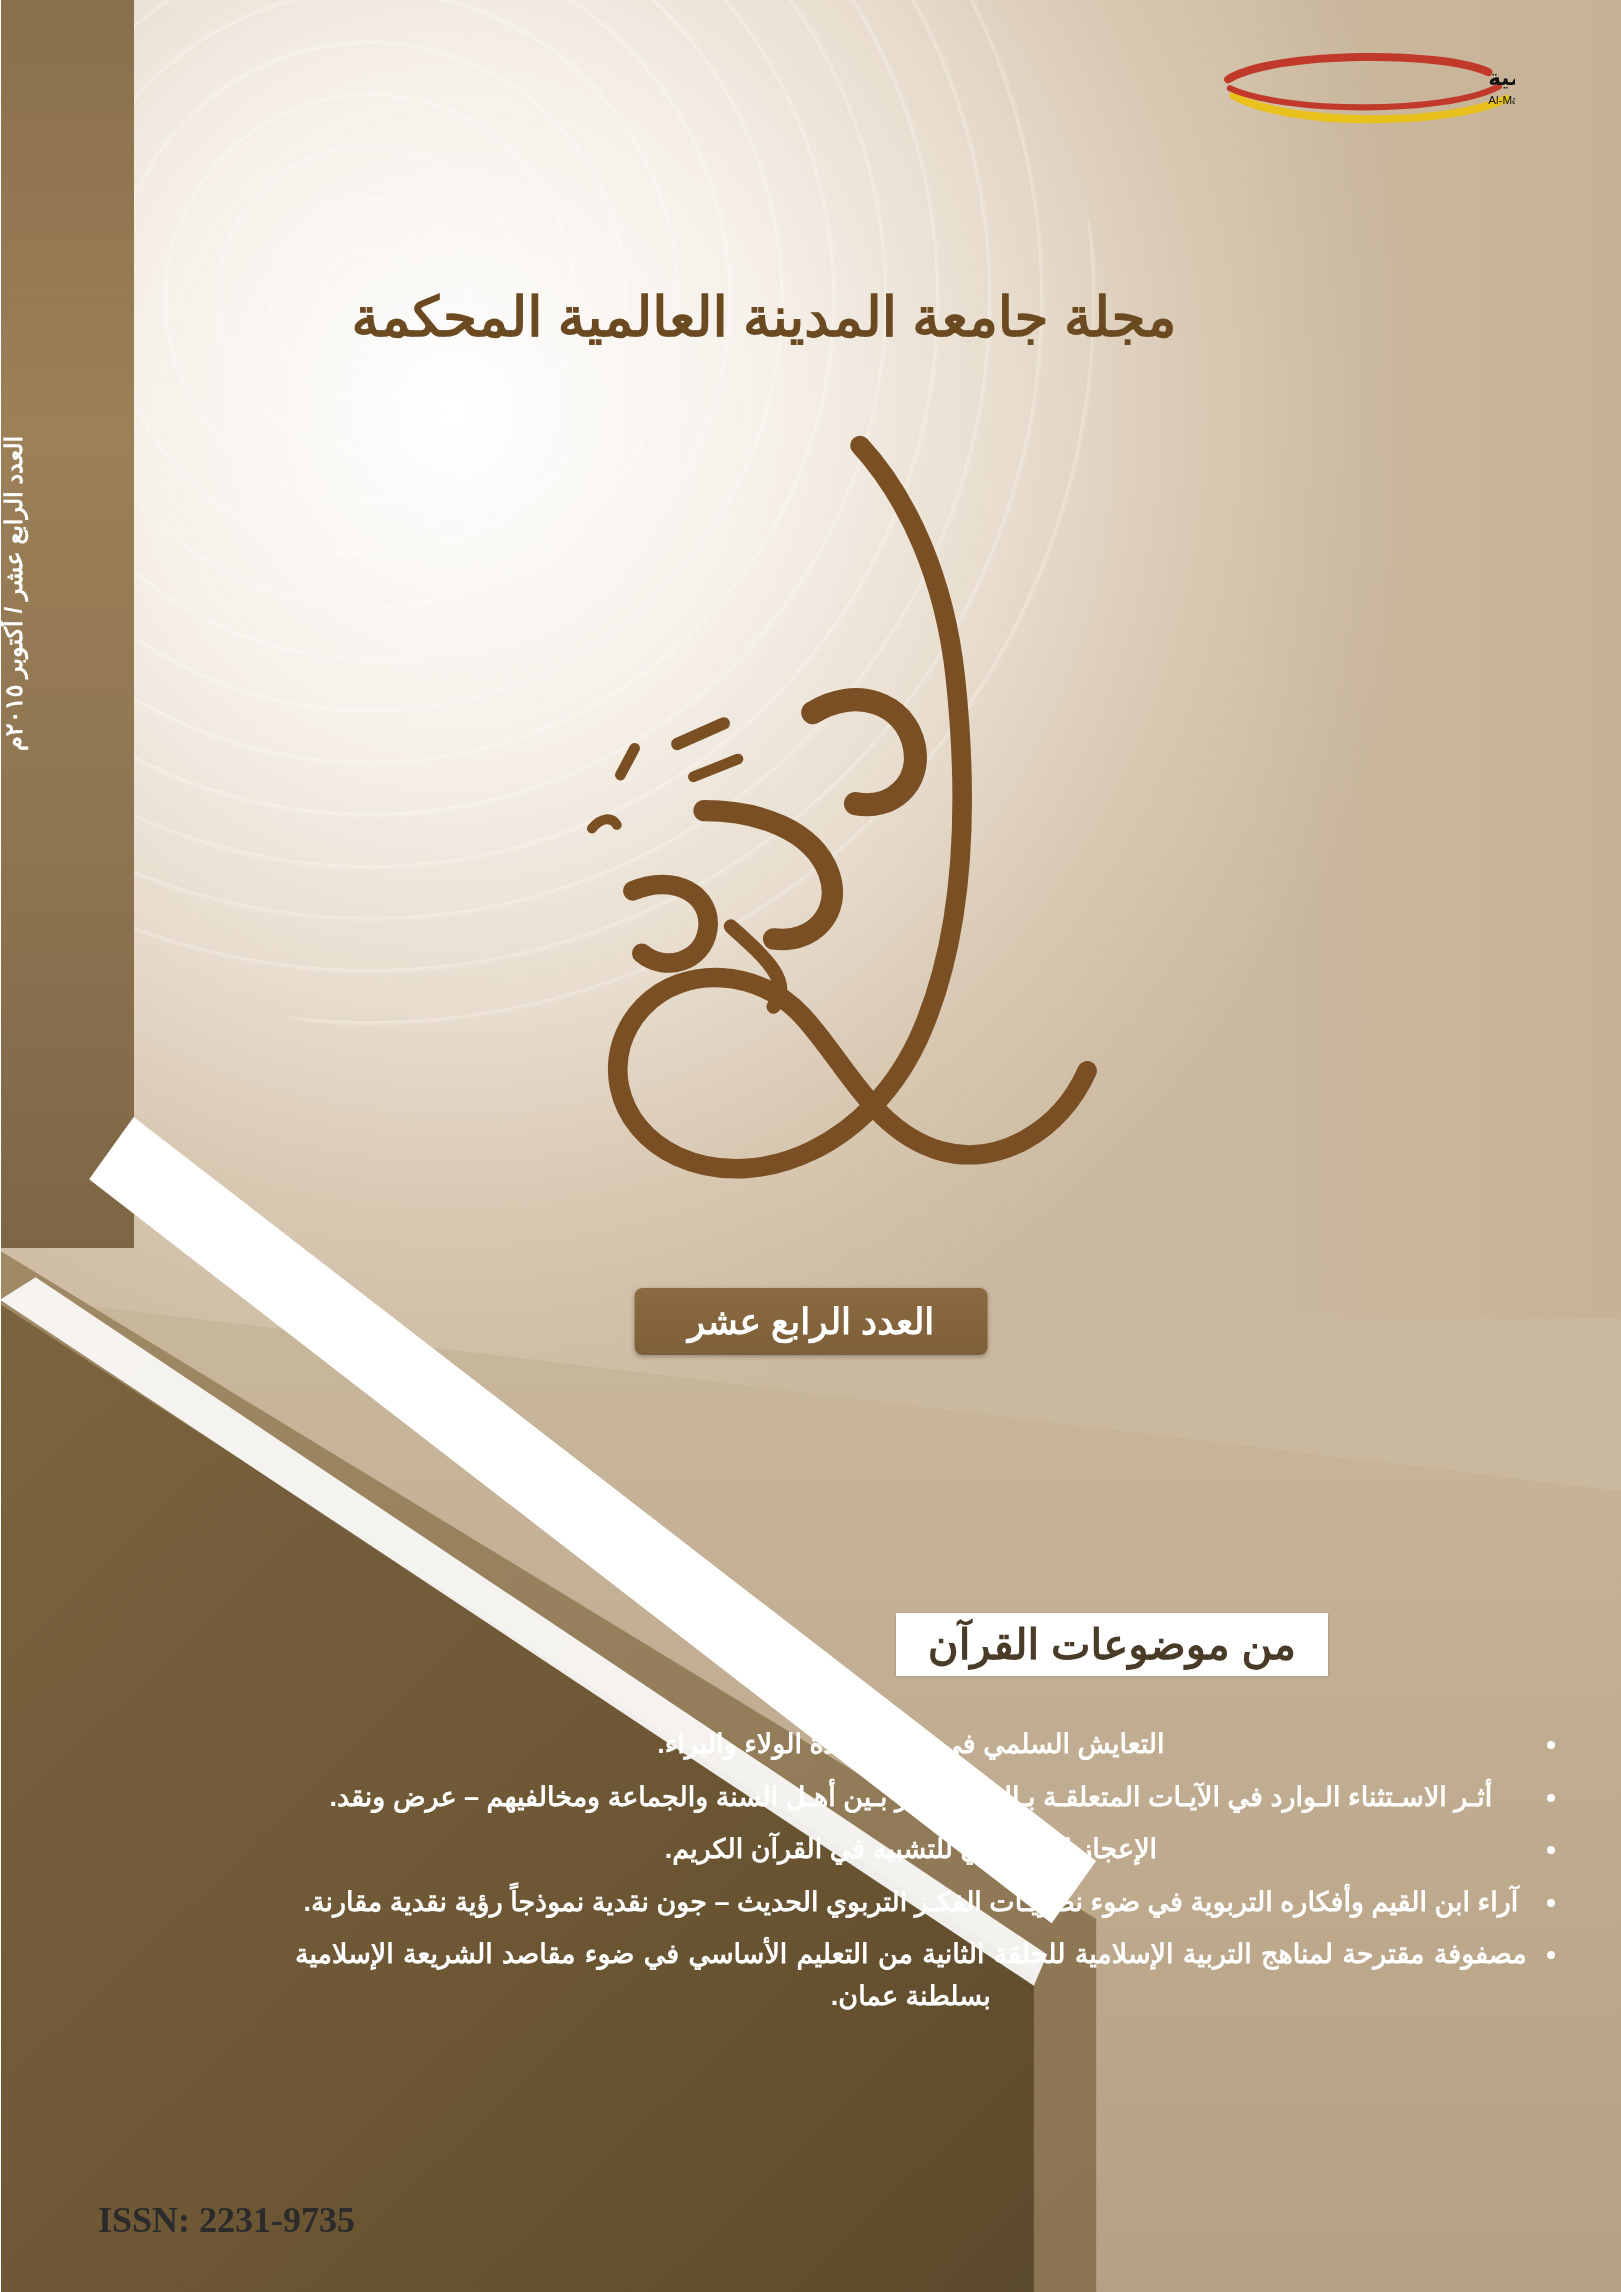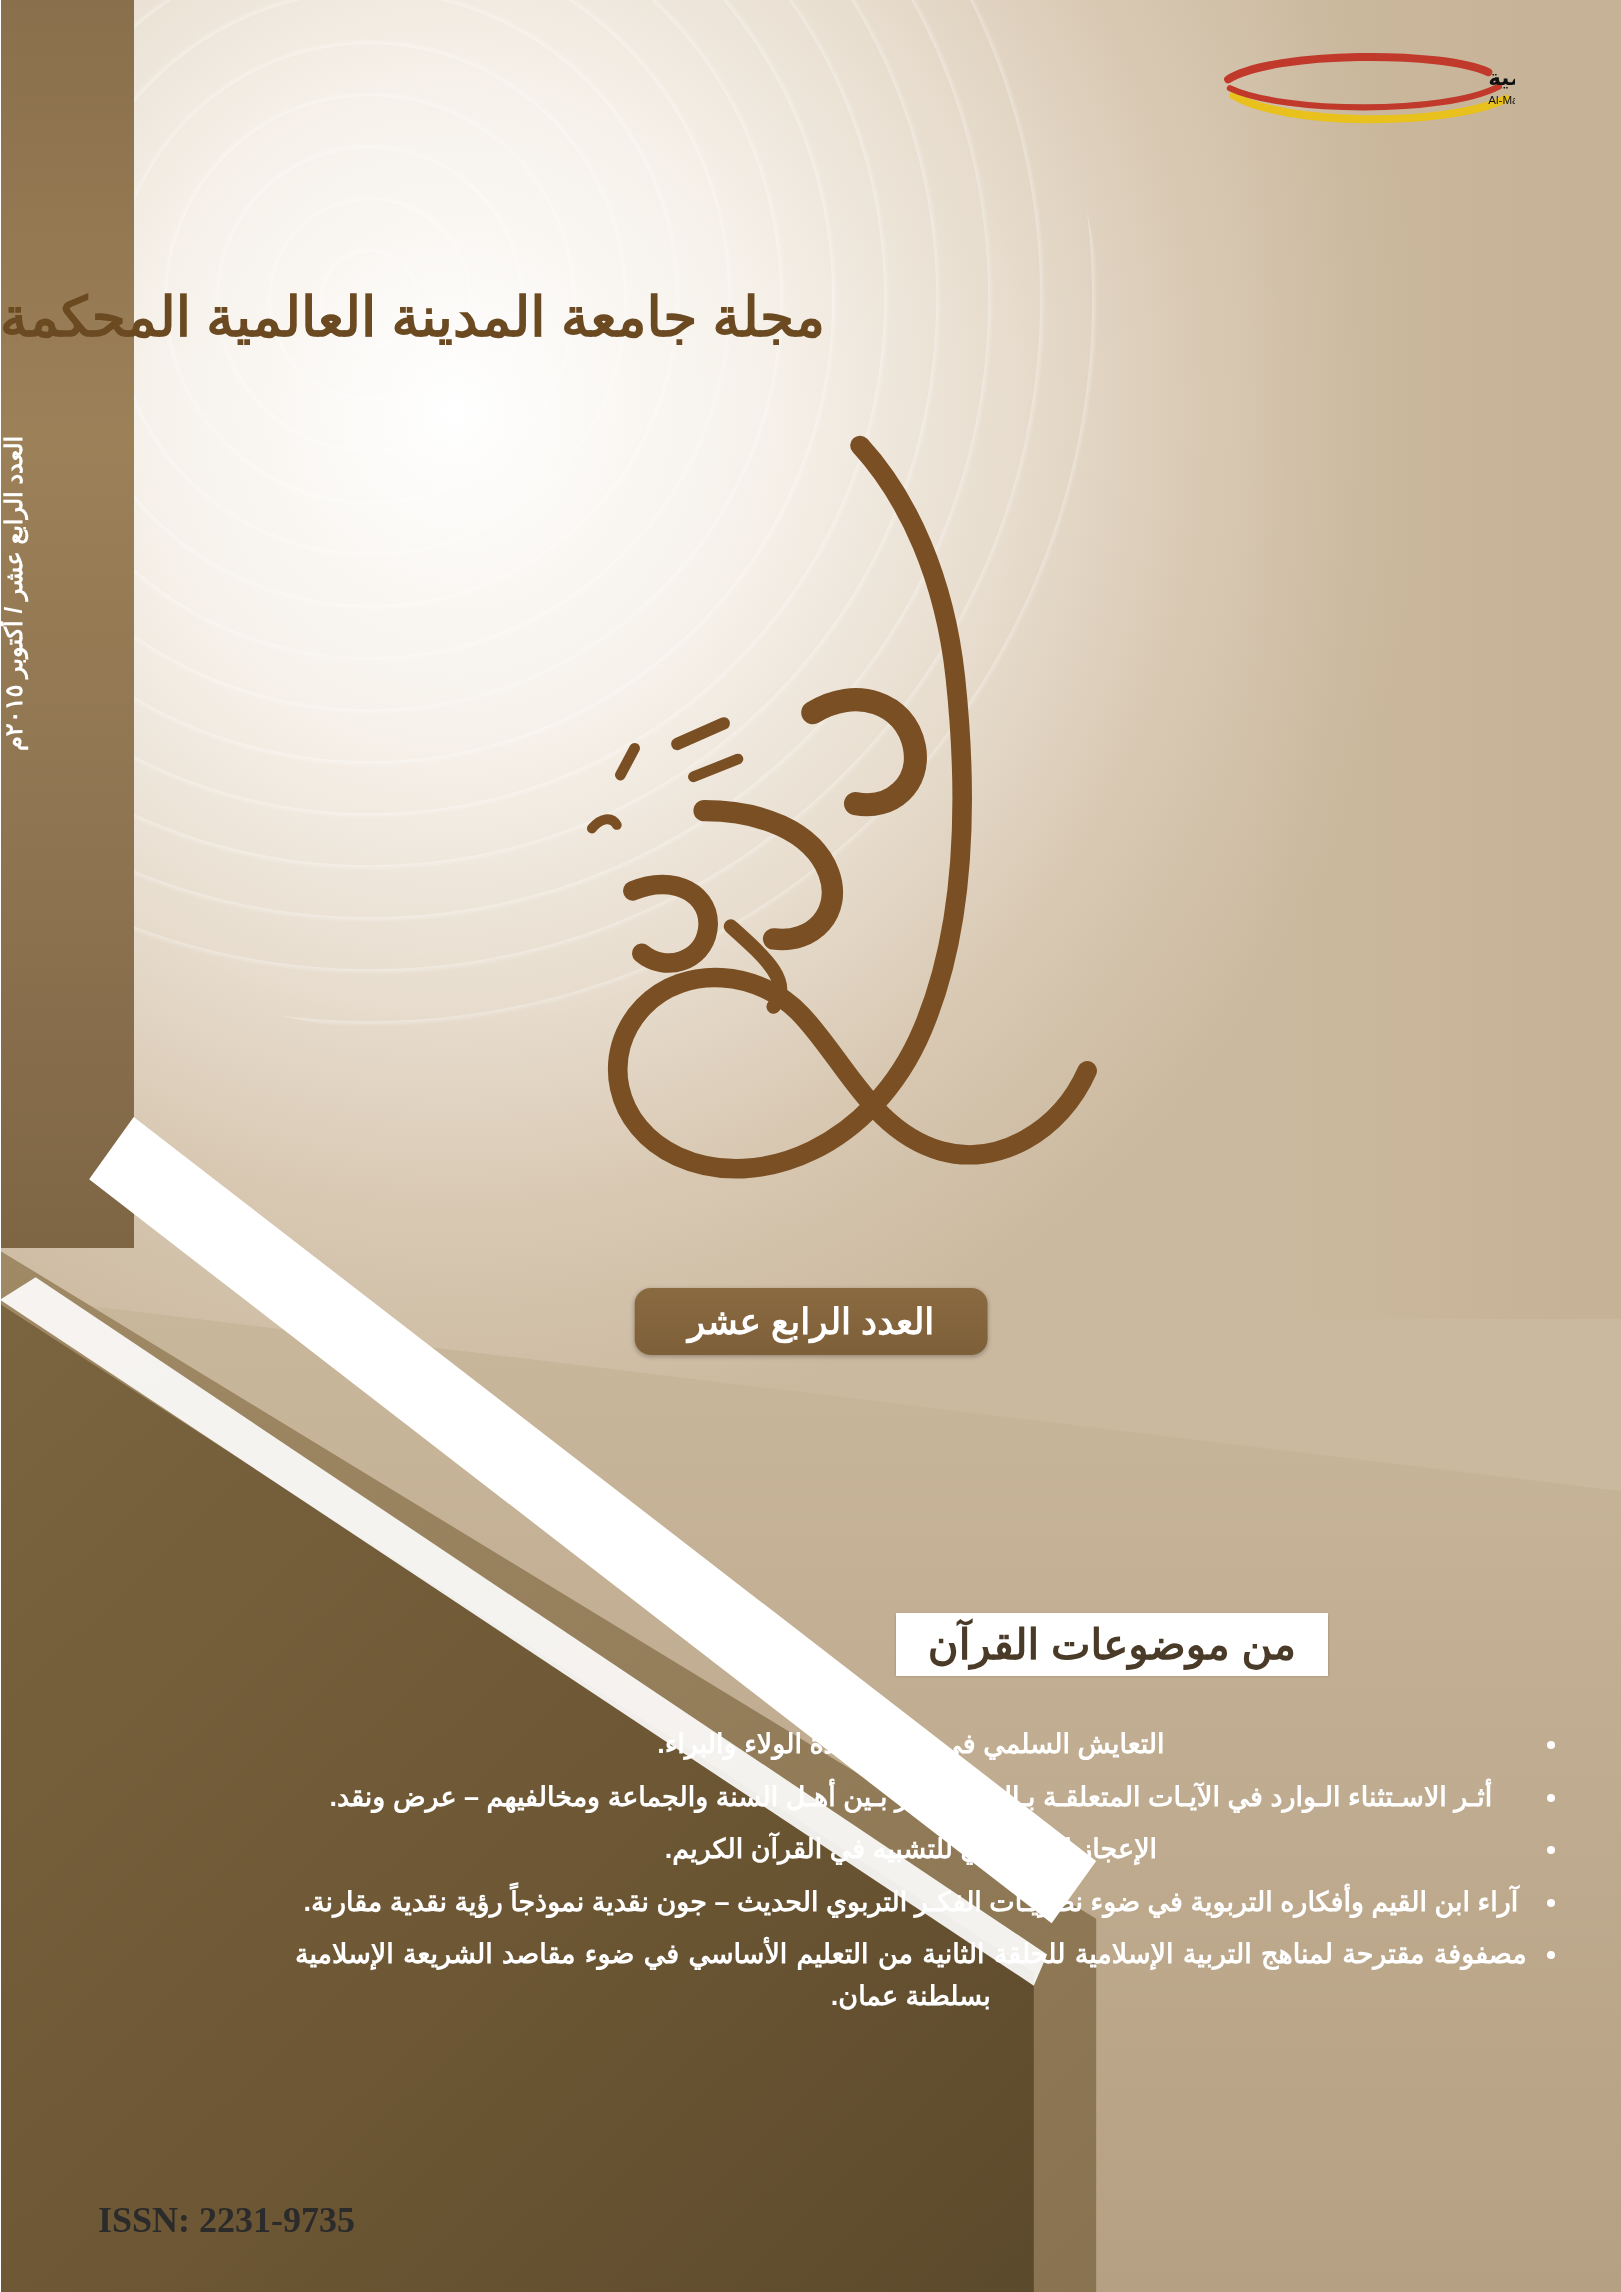--- a/index.html
+++ b/index.html
@@ -56,39 +56,39 @@
   }
   .poly{position:absolute;left:0;top:0;width:1622px;height:1176px;}
   
   .logo{
     position:absolute;top:49px;right:107px;width:294px;height:80px;
   }
   .logo svg{display:block;}
   
   .journal-title{
     position:absolute;top:285px;left:0;width:1528px;
-    text-align:left;
+    text-align:center;
     color:#6b4a22;
     font-size:55px;
     font-weight:bold;
     letter-spacing:-0.9px;
     direction:rtl;
   }
   
   .callig{
     position:absolute;top:383px;left:0;width:1622px;height:891px;
     display:flex;align-items:center;justify-content:center;
   }
   
   .issue-badge{
     position:absolute;top:1288px;left:50%;transform:translateX(-50%);
     background:linear-gradient(180deg,#8a6a40 0%,#7d5f39 100%);
     color:#ffffff;
     padding:12.5px 53px;
-    border-radius:16px;
+    border-radius:8px;
     font-size:36px;font-weight:bold;
     direction:rtl;
     box-shadow:0 1.8px 4.5px rgba(0,0,0,.25);
   }
   
   .contents-head{
     position:absolute;
     top:1613px;right:294px;
     background:#ffffff;
     color:#4a3a28;

